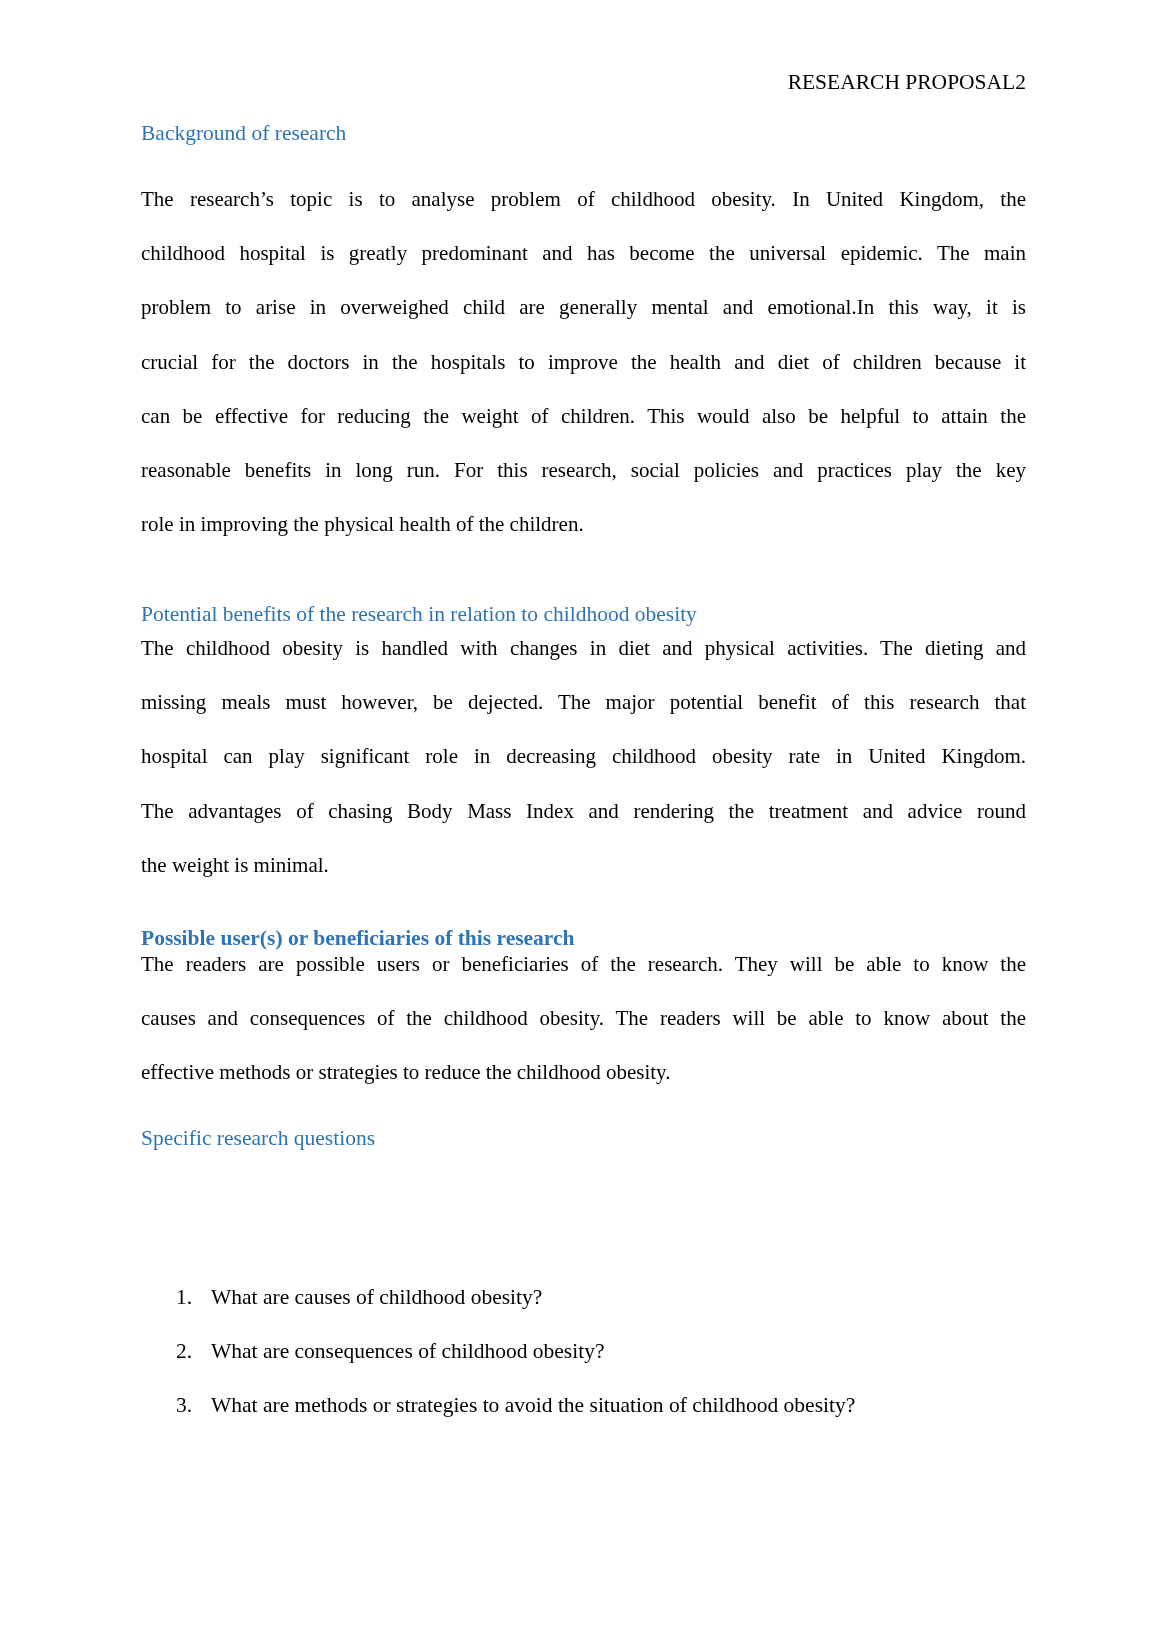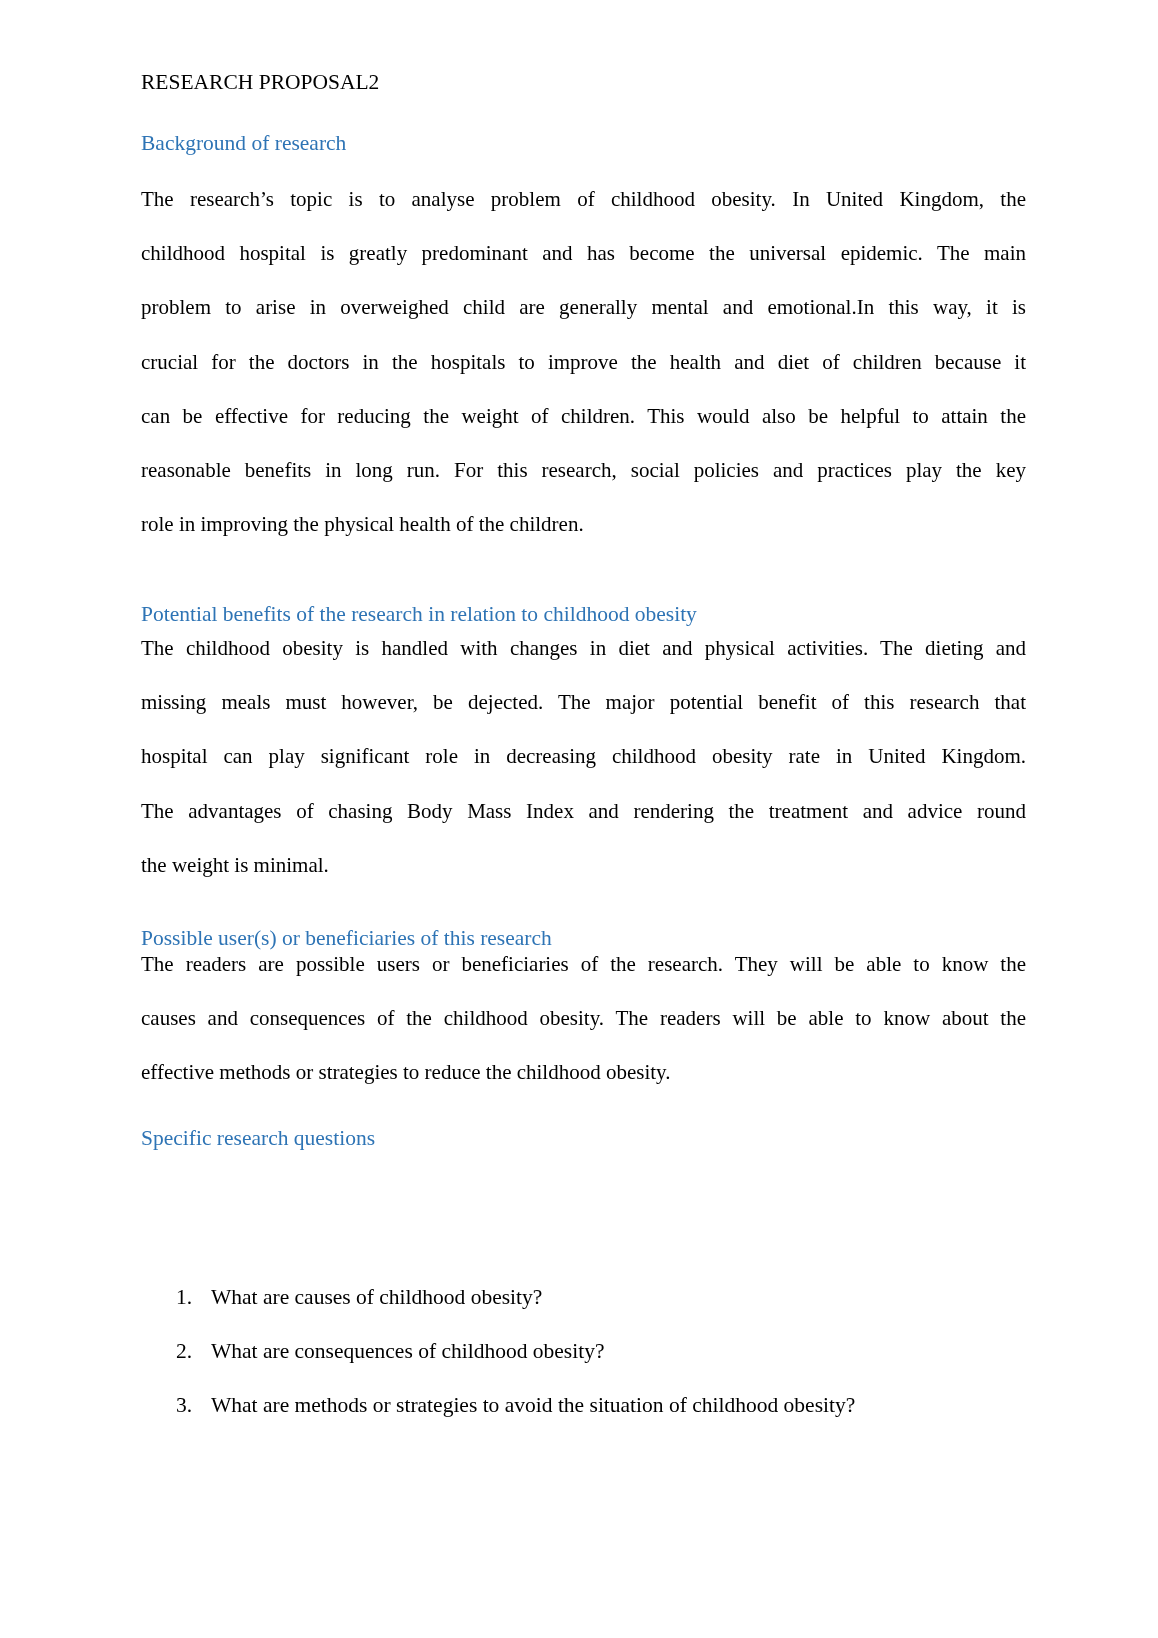--- a/index.html
+++ b/index.html
@@ -5,21 +5,21 @@
     html, body { margin: 0; padding: 0; background: #ffffff; }
     body { width: 1158px; height: 1638px; position: relative; overflow: hidden; }
     .page {
       position: absolute; left: 0; top: 0; width: 1158px; height: 1638px;
       background: #ffffff;
       font-family: "Liberation Serif", serif;
       color: #000000;
     }
     .header {
       position: absolute; left: 141px; right: 132px; top: 68px;
-      display: flex; justify-content: flex-start;
+      display: flex; justify-content: flex-end;
       font-size: 21.5px; line-height: 28px;
     }
     .heading {
       position: absolute; left: 141px;
       font-size: 21.5px; line-height: 28px;
       color: #2e74b5; margin: 0; font-weight: normal;
     }
     .para {
       position: absolute; left: 141px; width: 885px;
       font-size: 21px; line-height: 54.2px;
@@ -37,41 +37,41 @@
 </head>
 <body>
 
 <div class="page">
 
   <div class="header">
     <span>RESEARCH PROPOSAL</span>
     <span>2</span>
   </div>
 
-  <h2 class="heading" style="top:129px;">Background of research</h2>
+  <h2 class="heading" style="top:119px;">Background of research</h2>
   <div class="para" style="top:172px;">
     <span class="line">The research’s topic is to analyse problem of childhood obesity. In United Kingdom, the</span>
     <span class="line">childhood hospital is greatly predominant and has become the universal epidemic. The main</span>
     <span class="line">problem to arise in overweighed child are generally mental and emotional.In this way, it is</span>
     <span class="line">crucial for the doctors in the hospitals to improve the health and diet of children because it</span>
     <span class="line">can be effective for reducing the weight of children. This would also be helpful to attain the</span>
     <span class="line">reasonable benefits in long run. For this research, social policies and practices play the key</span>
     <span class="line last">role in improving the physical health of the children.</span>
   </div>
 
   <h2 class="heading" style="top:600px;">Potential benefits of the research in relation to childhood obesity</h2>
   <div class="para" style="top:621px;">
     <span class="line">The childhood obesity is handled with changes in diet and physical activities. The dieting and</span>
     <span class="line">missing meals must however, be dejected. The major potential benefit of this research that</span>
     <span class="line">hospital can play significant role in decreasing childhood obesity rate in United Kingdom.</span>
     <span class="line">The advantages of chasing Body Mass Index and rendering the treatment and advice round</span>
     <span class="line last">the weight is minimal.</span>
   </div>
 
-  <h2 class="heading" style="top:924px;">Possible user(s) or beneficiaries of this research</h2>
+  <h2 class="heading" style="top:924px;font-weight:bold;">Possible user(s) or beneficiaries of this research</h2>
   <div class="para" style="top:937px;">
     <span class="line">The readers are possible users or beneficiaries of the research. They will be able to know the</span>
     <span class="line">causes and consequences of the childhood obesity. The readers will be able to know about the</span>
     <span class="line last">effective methods or strategies to reduce the childhood obesity.</span>
   </div>
 
   <h2 class="heading" style="top:1124px;">Specific research questions</h2>
 
   <ol class="list" style="top:1283px;">
     <li>

